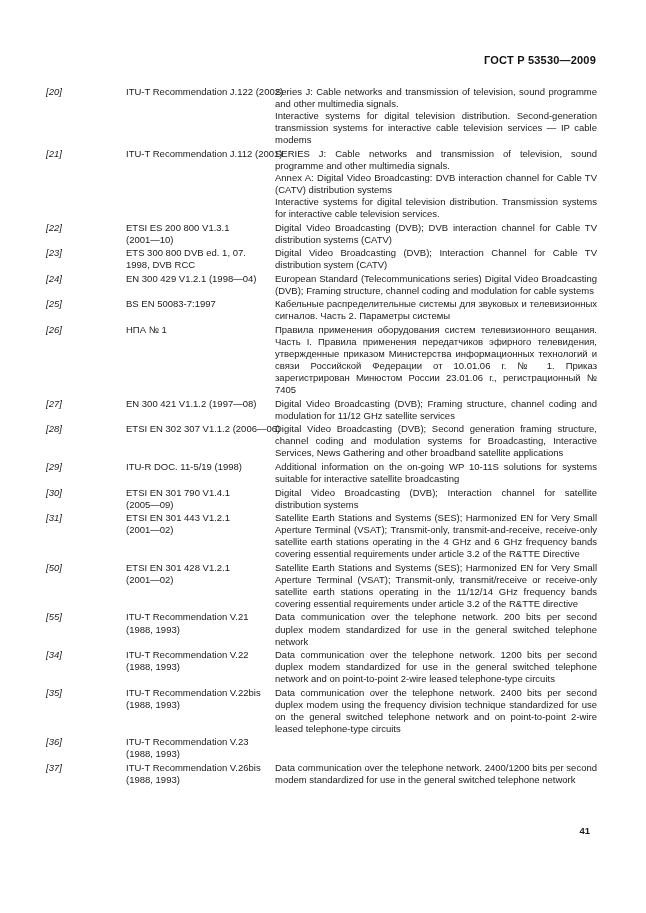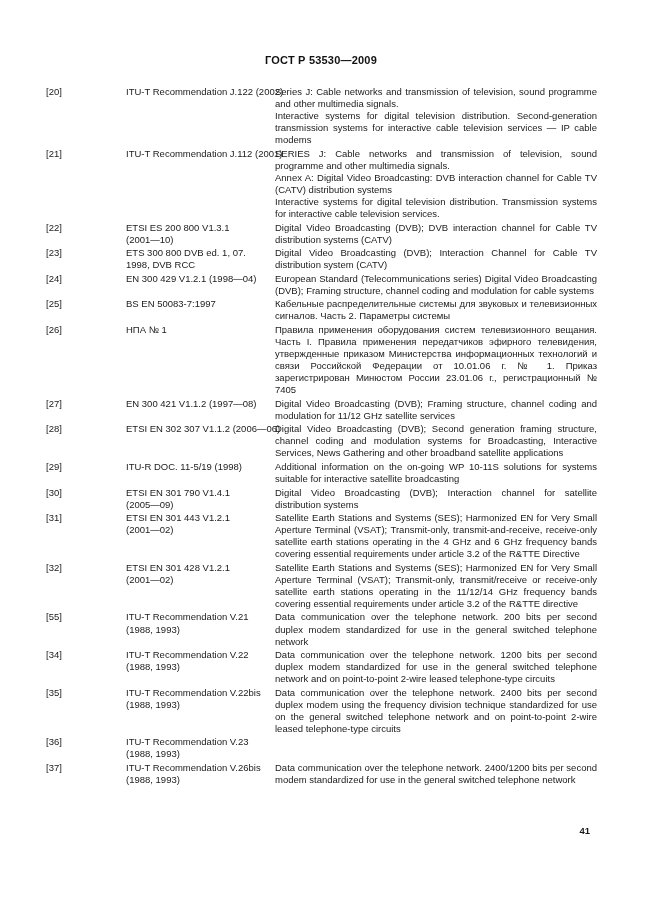--- a/index.html
+++ b/index.html
@@ -18,21 +18,21 @@
   .page {
     position: absolute;
     inset: 0;
     background: #ffffff;
   }
   .header {
     position: absolute;
     top: 50px;
     left: 46px;
     right: 50px;
-    text-align: center;
+    text-align: right;
   }
   .doc-code {
     font-size: 11px;
     font-weight: bold;
     letter-spacing: 0.2px;
     color: #111;
   }
   .refs {
     position: absolute;
     top: 86px;
@@ -42,20 +42,21 @@
   .ref-row {
     display: flex;
     align-items: flex-start;
     font-size: 9.5px;
     line-height: 12.05px;
     margin-bottom: 1.5px;
   }
   .ref-num {
     flex: none;
     width: 36px;
+    font-style: italic;
   }
   .ref-name {
     flex: none;
     width: 193px;
     box-sizing: border-box;
     padding-right: 12px;
   }
   .ref-name-line {
     white-space: nowrap;
     padding-left: 44px;
@@ -206,21 +207,21 @@
     <div class="ref-name">
           <div class="ref-name-line">ETSI EN 301 443 V1.2.1</div>
           <div class="ref-name-line">(2001—02)</div>
         </div>
     <div class="ref-desc">
           <div class="ref-desc-par">Satellite Earth Stations and Systems (SES); Harmonized EN for Very Small Aperture Terminal (VSAT); Transmit-only, transmit-and-receive, receive-only satellite earth stations operating in the 4 GHz and 6 GHz frequency bands covering essential requirements under article 3.2 of the R&amp;TTE Directive</div>
         </div>
   </div>
 
   <div class="ref-row">
-    <div class="ref-num">[32]</div>
+    <div class="ref-num">[50]</div>
     <div class="ref-name">
           <div class="ref-name-line">ETSI EN 301 428 V1.2.1</div>
           <div class="ref-name-line">(2001—02)</div>
         </div>
     <div class="ref-desc">
           <div class="ref-desc-par">Satellite Earth Stations and Systems (SES); Harmonized EN for Very Small Aperture Terminal (VSAT); Transmit-only, transmit/receive or receive-only satellite earth stations operating in the 11/12/14 GHz frequency bands covering essential requirements under article 3.2 of the R&amp;TTE directive</div>
         </div>
   </div>
 
   <div class="ref-row">

